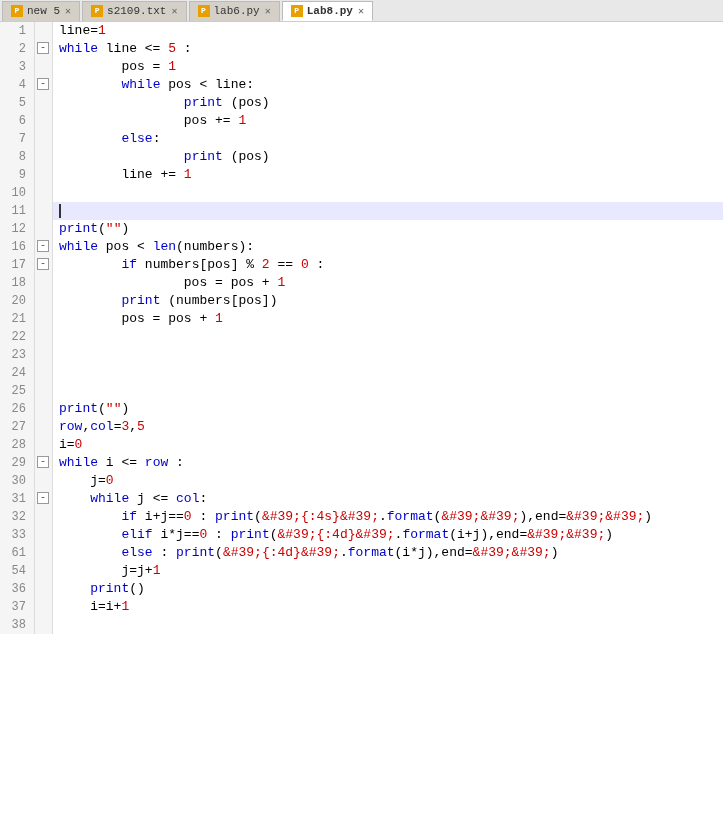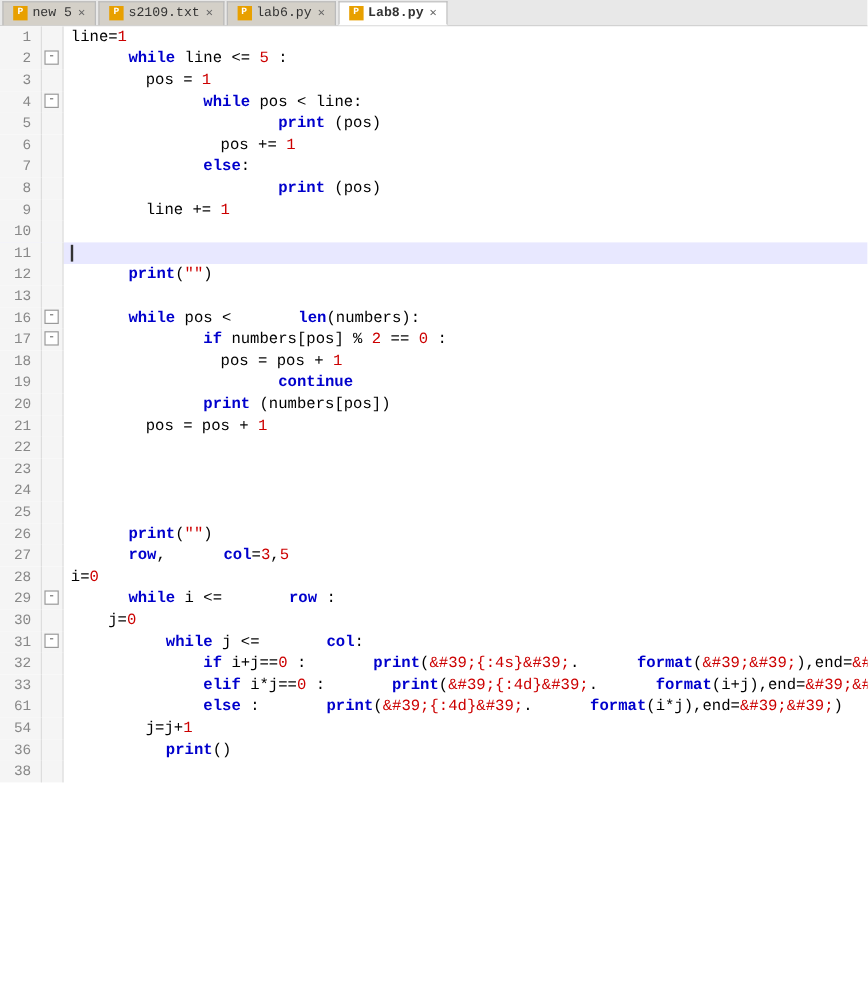--- a/index.html
+++ b/index.html
@@ -94,21 +94,21 @@
     }
     .line-content {
       flex: 1;
       padding-left: 6px;
       white-space: pre;
       font-family: 'Courier New', Courier, monospace;
       font-size: 13px;
       line-height: 18px;
     }
     
-    .kw { color: #0000cc; font-weight: bold; margin-left: 48px; }
+    .kw { color: #0000cc; font-weight: normal; }
     .str { color: #cc0000; }
     .num { color: #cc0000; }
     .cursor {
       display: inline-block;
       width: 2px;
       height: 14px;
       background: #333;
       vertical-align: middle;
       animation: blink 1s step-end infinite;
     }
@@ -201,49 +201,39 @@
       <div class="line-number">11</div>
       <div class="line-gutter"></div>
       <div class="line-content"><span class="cursor"></span></div>
     </div>
     <div class="line">
       <div class="line-number">12</div>
       <div class="line-gutter"></div>
       <div class="line-content"><span class="kw">print</span>(<span class="str">""</span>)</div>
     </div>
     <div class="line">
-      <div class="line-number">13</div>
-      <div class="line-gutter"></div>
-      <div class="line-content"></div>
-    </div>
-    <div class="line">
       <div class="line-number">16</div>
       <div class="line-gutter">
         <div class="fold-icon">-</div>
       </div>
       <div class="line-content"><span class="kw">while</span> pos &lt; <span class="kw">len</span>(numbers):</div>
     </div>
     <div class="line">
       <div class="line-number">17</div>
       <div class="line-gutter">
         <div class="fold-icon">-</div>
       </div>
       <div class="line-content">        <span class="kw">if</span> numbers[pos] % <span class="num">2</span> == <span class="num">0</span> :</div>
     </div>
     <div class="line">
       <div class="line-number">18</div>
       <div class="line-gutter"></div>
       <div class="line-content">                pos = pos + <span class="num">1</span></div>
     </div>
     <div class="line">
-      <div class="line-number">19</div>
-      <div class="line-gutter"></div>
-      <div class="line-content">                <span class="kw">continue</span></div>
-    </div>
-    <div class="line">
       <div class="line-number">20</div>
       <div class="line-gutter"></div>
       <div class="line-content">        <span class="kw">print</span> (numbers[pos])</div>
     </div>
     <div class="line">
       <div class="line-number">21</div>
       <div class="line-gutter"></div>
       <div class="line-content">        pos = pos + <span class="num">1</span></div>
     </div>
     <div class="line">
@@ -317,19 +307,24 @@
     </div>
     <div class="line">
       <div class="line-number">54</div>
       <div class="line-gutter"></div>
       <div class="line-content">        j=j+<span class="num">1</span></div>
     </div>
     <div class="line">
       <div class="line-number">36</div>
       <div class="line-gutter"></div>
       <div class="line-content">    <span class="kw">print</span>()</div>
+    </div>
+    <div class="line">
+      <div class="line-number">37</div>
+      <div class="line-gutter"></div>
+      <div class="line-content">    i=i+<span class="num">1</span></div>
     </div>
     <div class="line">
       <div class="line-number">38</div>
       <div class="line-gutter"></div>
       <div class="line-content"></div>
     </div>
   </div>
 
 </body></html>

